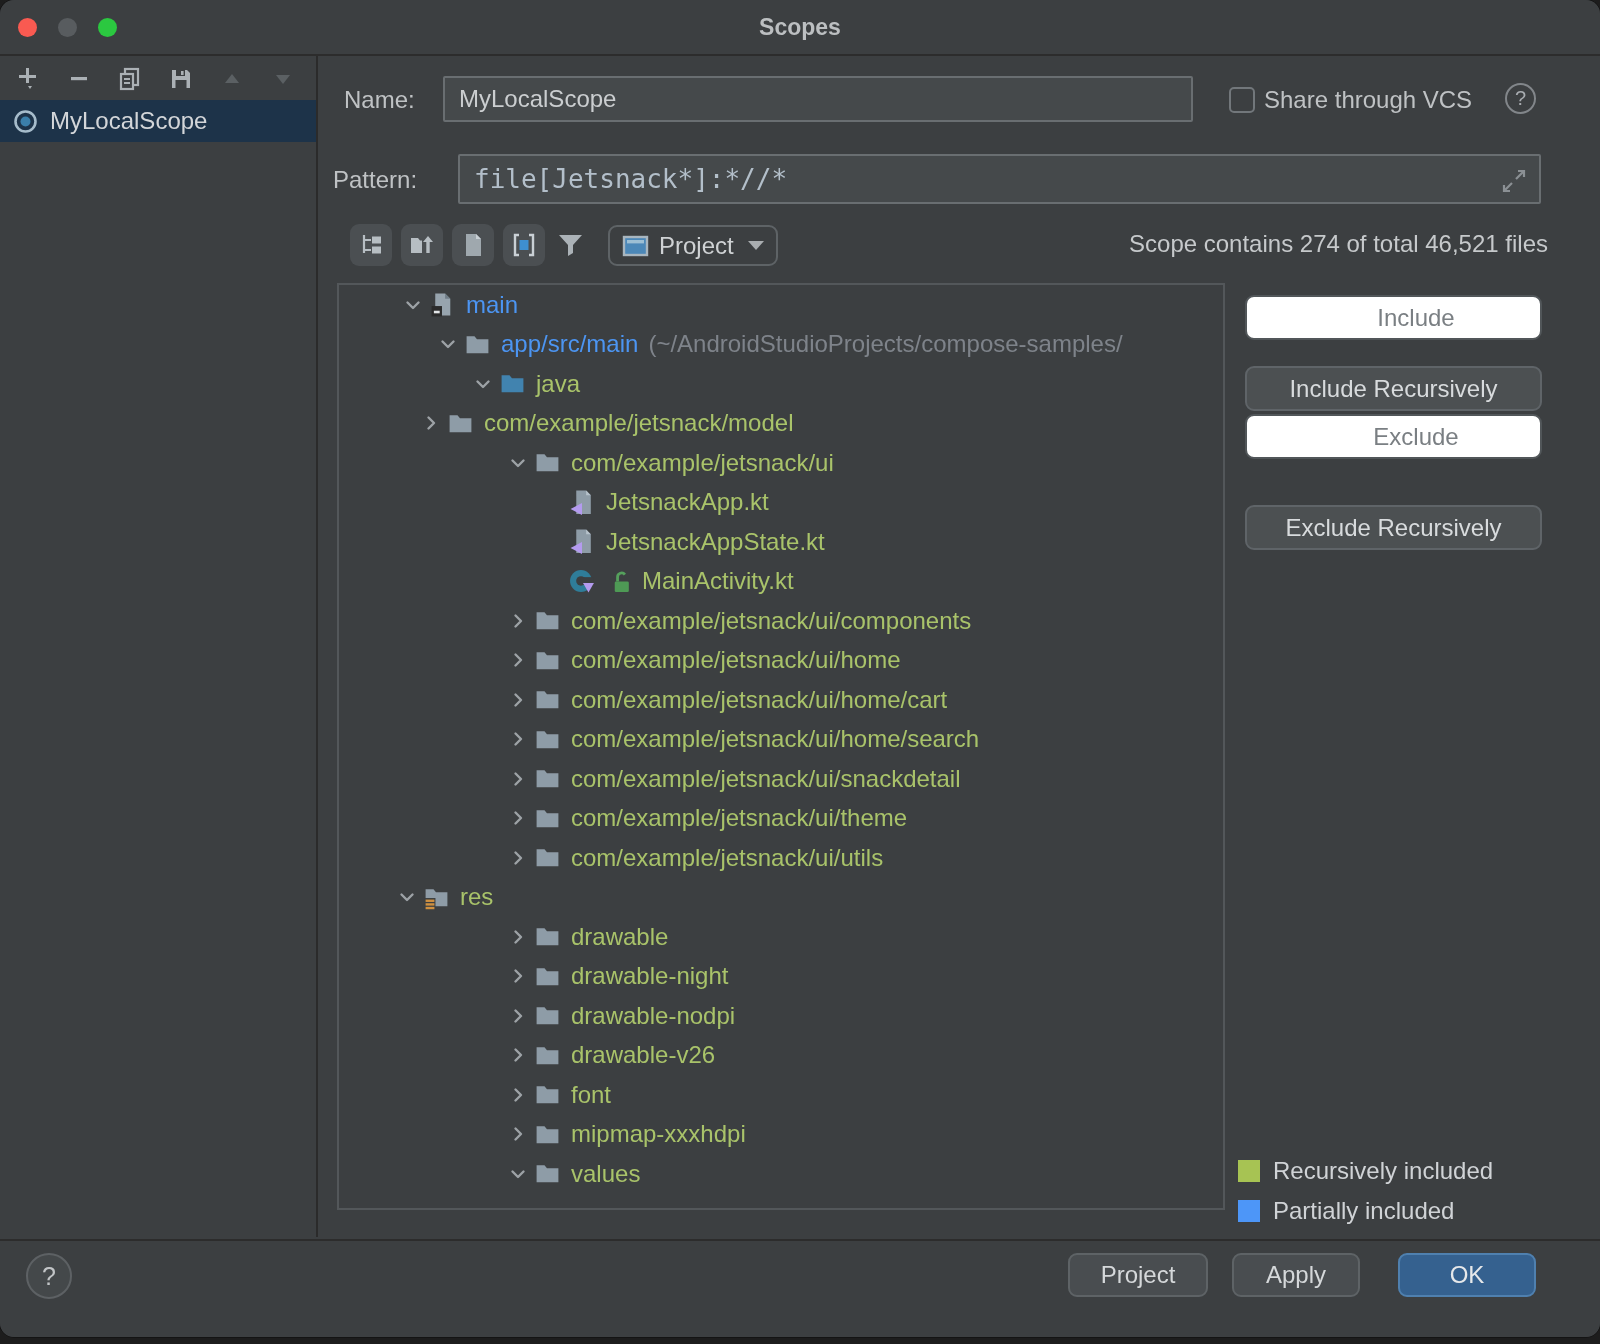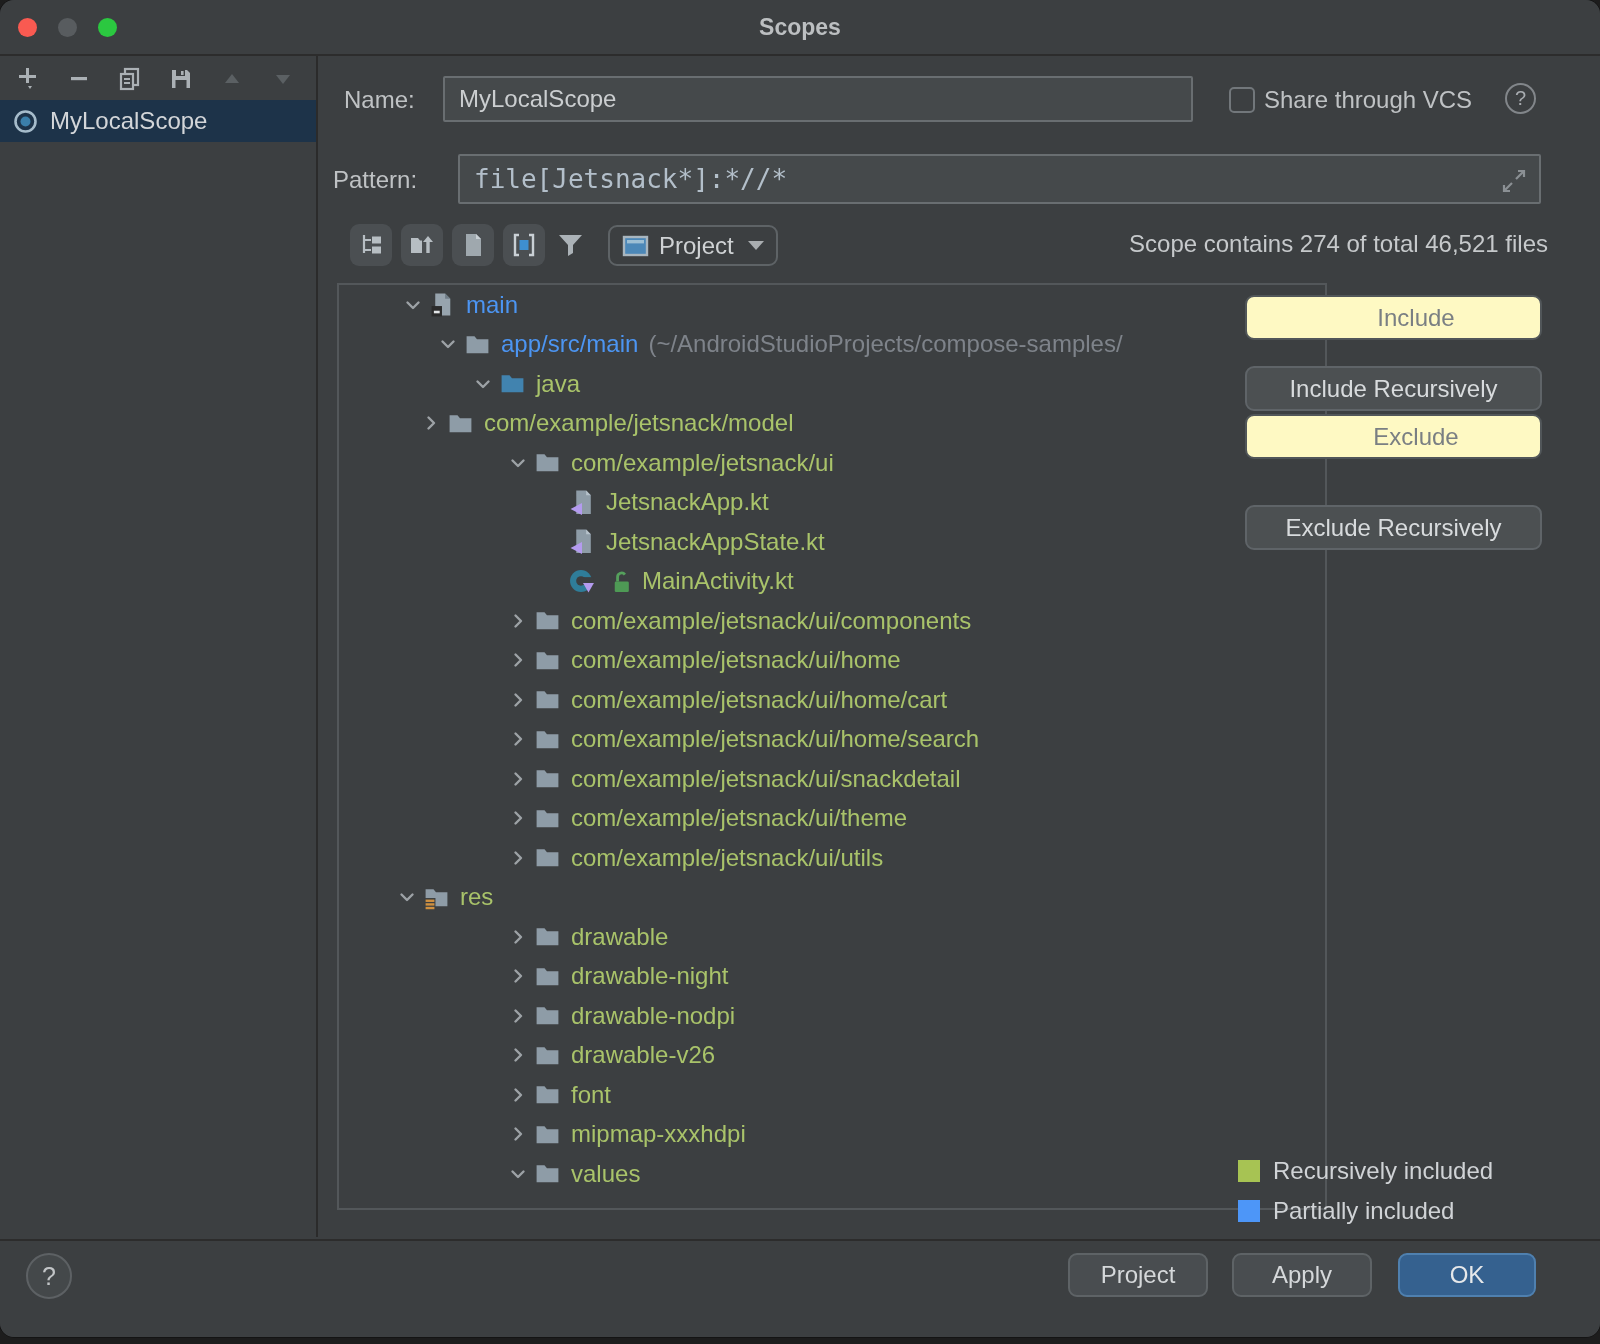--- a/index.html
+++ b/index.html
@@ -42,49 +42,49 @@
     display:flex;align-items:center;justify-content:center;}
   .toggle-btn svg{width:28px;height:28px;}
   #filter-icon{position:absolute;left:556px;top:231px;width:29px;height:29px;}
   .combo{position:absolute;left:608px;top:225px;width:170px;height:41px;box-sizing:border-box;
     border:2px solid #5E6366;border-radius:9px;display:flex;align-items:center;padding:0 12px;gap:10px;}
   .combo .clabel{font-size:24px;color:#CFD2D4;flex:1;}
   .combo .caret{width:0;height:0;border-left:8px solid transparent;border-right:8px solid transparent;
     border-top:9px solid #A9ADB0;}
   #stats{position:absolute;right:52px;top:230px;font-size:24px;color:#C6C9CB;}
   
-  .tree-panel{position:absolute;left:337px;top:283px;width:990px;height:927px;box-sizing:border-box;
+  .tree-panel{position:absolute;left:337px;top:283px;width:888px;height:927px;box-sizing:border-box;
     border:2px solid #53575A;overflow:hidden;background:#3C3F41;}
   .tree-row{height:39.5px;display:flex;align-items:center;white-space:nowrap;}
   .tree-row .chev{width:32px;height:26px;flex:none;display:flex;align-items:center;justify-content:center;}
   .tree-row .chev svg{width:24px;height:24px;}
   .tree-row .ticon{width:27px;height:27px;flex:none;margin-right:10px;}
   .tree-row .ticon svg{width:27px;height:27px;display:block;}
   .tree-row .ticon.lock{width:24px;height:24px;margin-left:2px;}
   .tree-row .tlabel{font-size:24px;}
   .tree-row .tsuffix{font-size:24px;color:#7E838A;margin-left:10px;}
   
   .action-btn{position:absolute;left:1245px;width:297px;height:45px;box-sizing:border-box;
     border-radius:9px;font-size:24px;display:flex;align-items:center;justify-content:center;}
   .action-btn.enabled{background:#4C5052;border:2px solid #5F6468;color:#D8DBDD;}
-  .action-btn.disabled{background:#fef9c3;border:2px solid #515659;color:#7A7F83;padding-left:45px;}
+  .action-btn.disabled{background:#ffffff;border:2px solid #515659;color:#7A7F83;padding-left:45px;}
   
   .legend{position:absolute;left:1238px;top:1158px;display:flex;flex-direction:column;gap:15px;}
   .legend-item{display:flex;align-items:center;gap:13px;height:25px;}
   .legend-swatch{width:22px;height:22px;}
   .legend-label{font-size:24px;color:#D0D3D6;}
   
   .footer{position:absolute;left:0;top:1239px;width:100%;height:98px;background:#3C3F41;
     border-top:2px solid #2c2c2c;}
   #footer-help{left:26px;top:12px;width:46px;height:46px;font-size:25px;background:#44484A;
     border-color:#5D6164;color:#C2C5C7;}
   .fbtn{position:absolute;top:12px;height:44px;box-sizing:border-box;border-radius:9px;font-size:24px;
     display:flex;align-items:center;justify-content:center;background:#494D50;border:2px solid #5E6366;color:#D5D8DA;}
   #cancel-btn{left:1068px;width:140px;}
-  #apply-btn{left:1232px;width:140px;}
+  #apply-btn{left:1232px;width:128px;}
   #ok-btn{left:1398px;width:138px;background:#35618F;border-color:#4F80AF;color:#E6E8EA;}
 </style>
 </head>
 <body>
 
 <div class="window">
 
   <div class="titlebar">
     <div class="traffic">
       <span class="tl red"></span>

